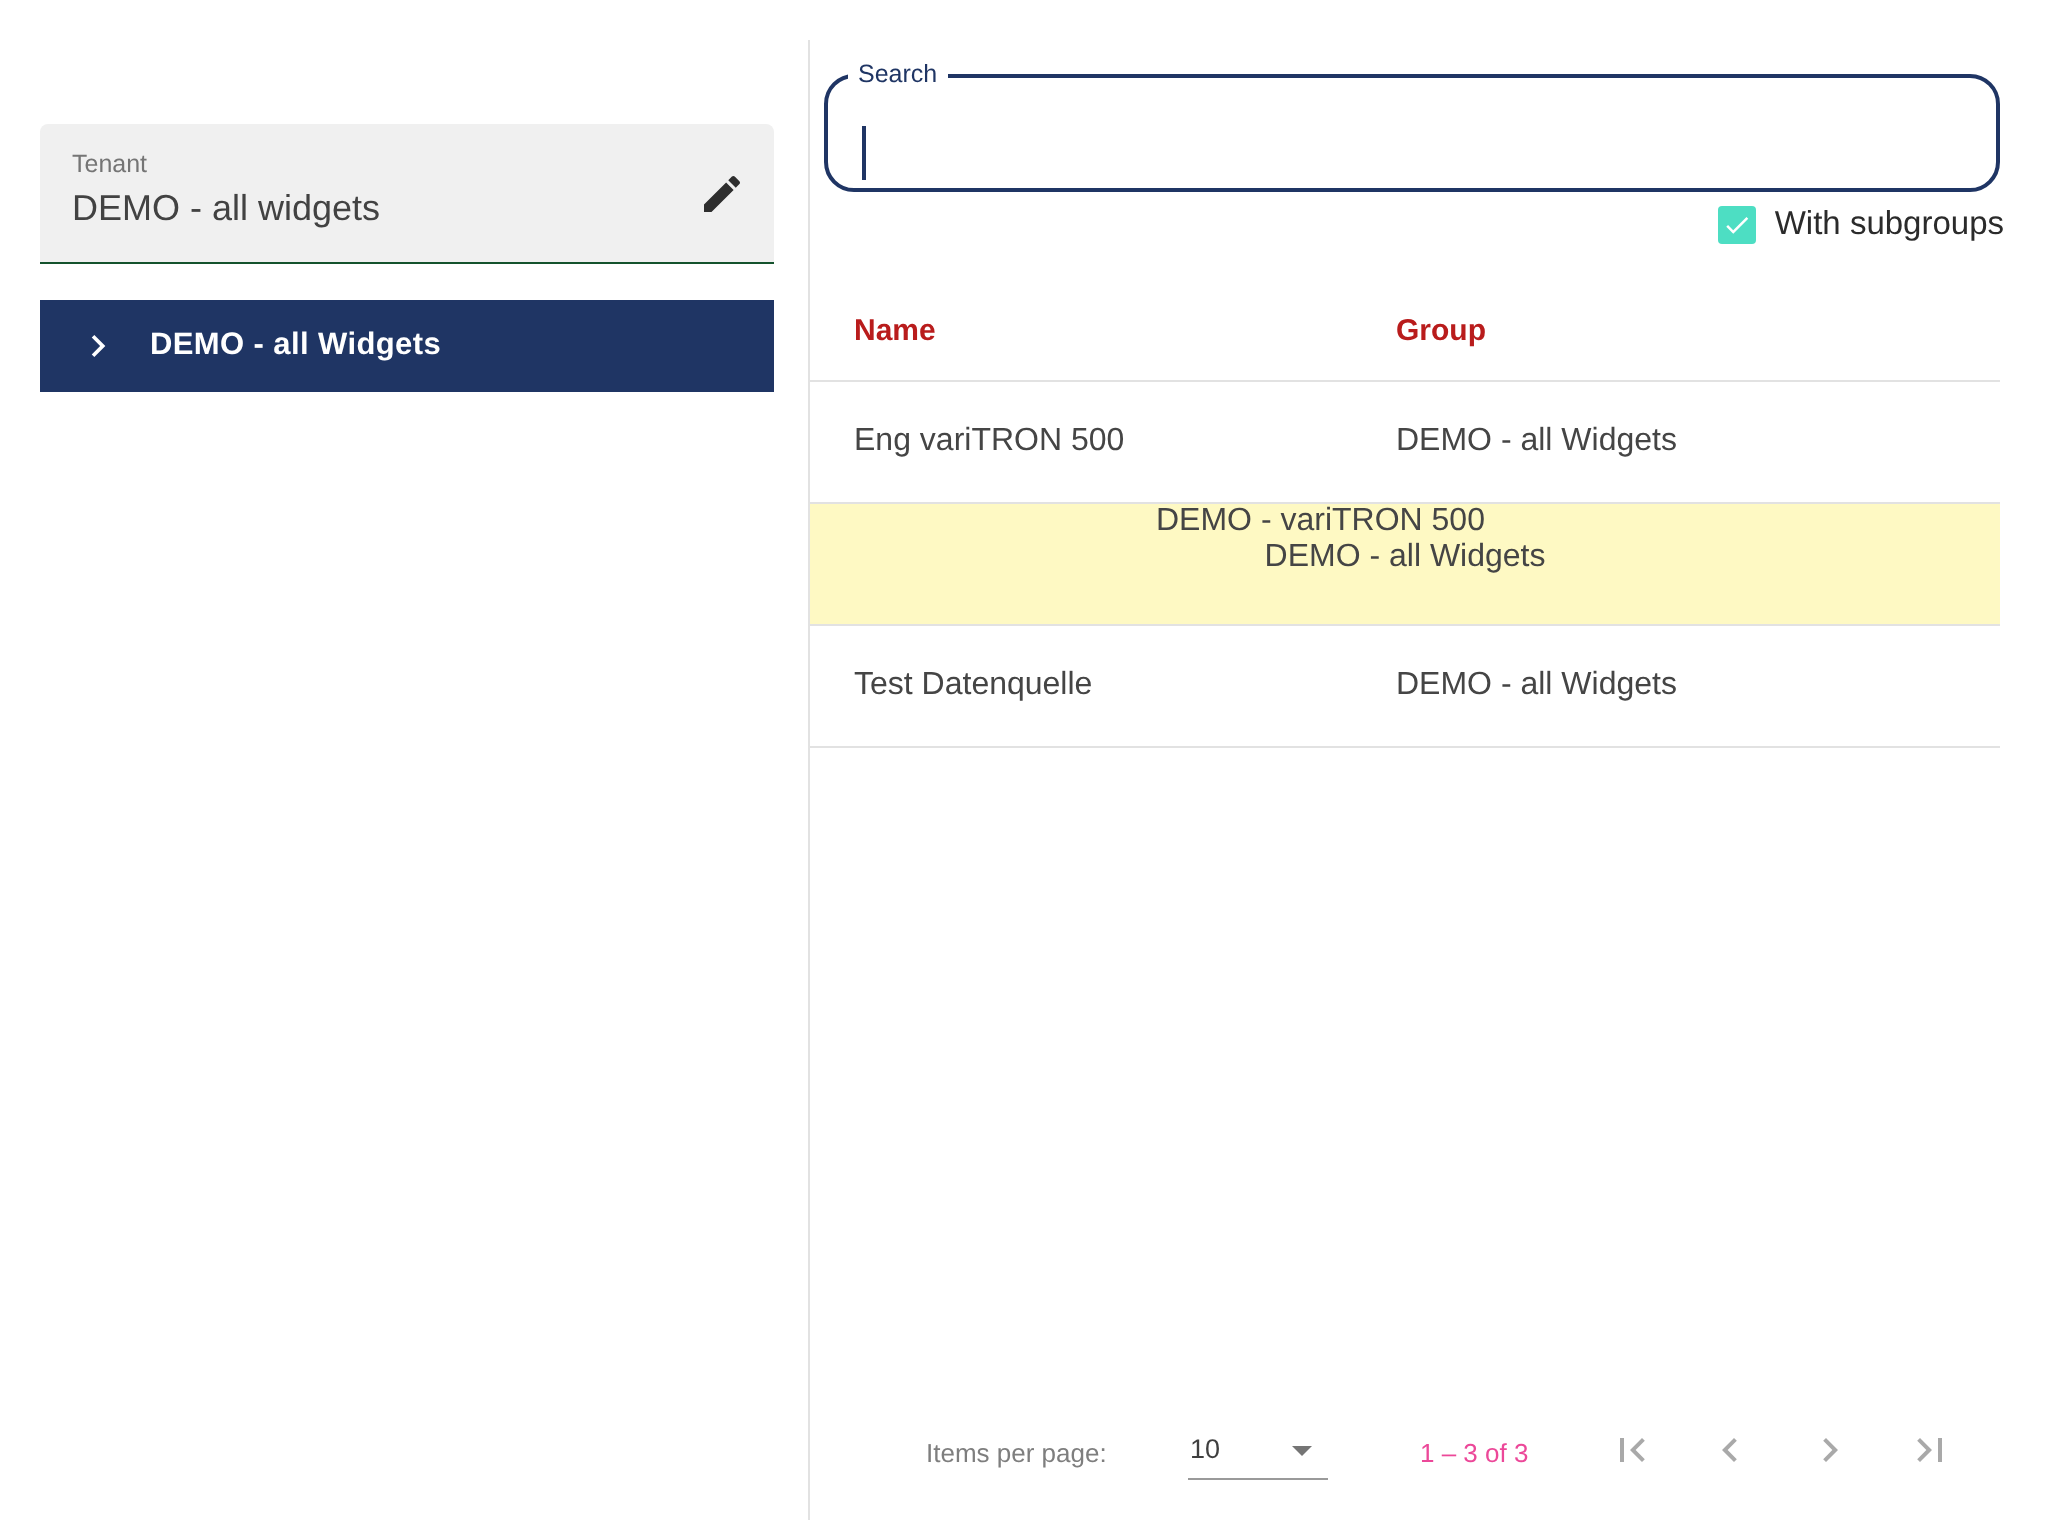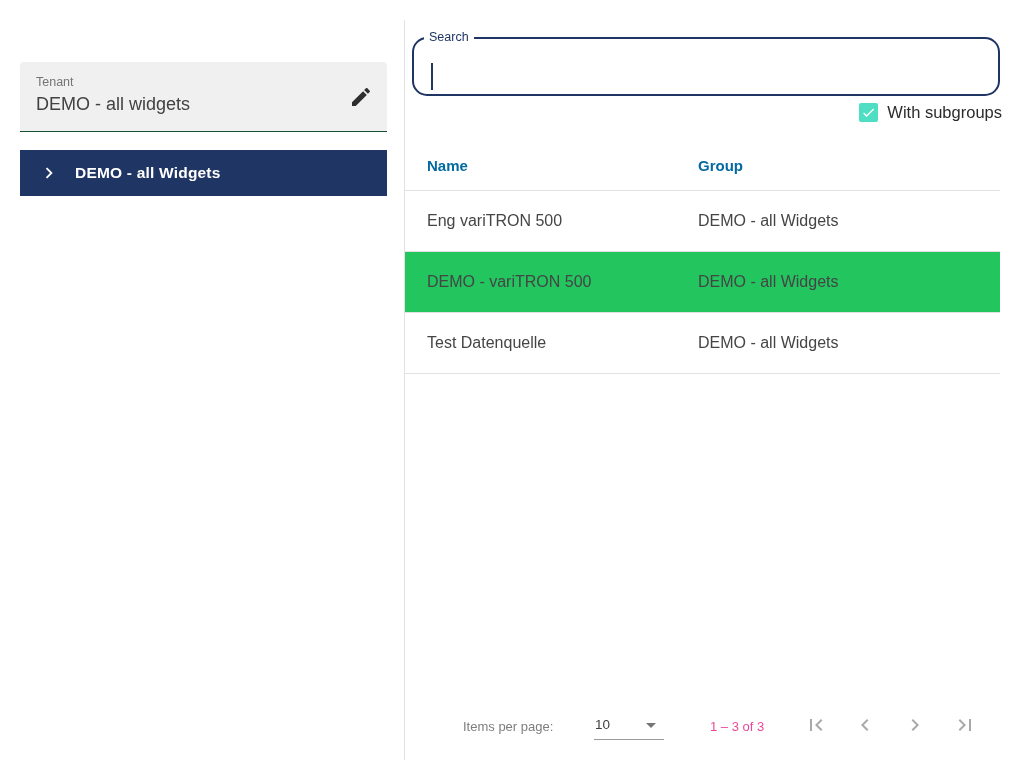--- a/index.html
+++ b/index.html
@@ -43,24 +43,24 @@
   
   .subgroups-row { position:absolute; top:103px; right:24px; display:flex;
                    align-items:center; gap:9px; cursor:pointer; }
   .checkbox { width:19px; height:19px; background:#4ddec3; border-radius:2px;
               display:flex; align-items:center; justify-content:center; flex:none; }
   .checkbox-label { font-size:16.5px; color:#2b2b2b; }
 
   
   .ds-table { position:absolute; left:405px; top:141px; width:595px; }
   .t-head { display:flex; align-items:center; height:50px; border-bottom:1px solid #e2e2e2; }
-  .th { font-size:15px; font-weight:700; color:#0369a1; }
+  .th { font-size:15px; font-weight:700; color:#b91c1c; }
   .t-row { display:flex; align-items:center; height:61px; border-bottom:1px solid #e2e2e2;
            cursor:pointer; background:#fff; }
-  .t-row.striped { background:#22c55e; }
+  .t-row.striped { background:#fef9c3;flex-direction:column; }
   .col-name { width:293px; padding-left:22px; }
   .col-group { flex:1; }
   .cell { font-size:16px; color:#454545; }
 
   
   .pg-items-label { position:absolute; left:463px; top:719px; font-size:13px; color:#7e7e7e; }
   .pg-select { position:absolute; left:594px; top:711px; width:70px; height:29px;
                border-bottom:1px solid #9a9a9a; cursor:pointer; background:none; }
   .pg-select-value { position:absolute; left:1px; top:6px; font-size:13.5px; color:#3f3f3f; }
   .pg-select-arrow { position:absolute; right:8px; top:12px; width:0; height:0;

